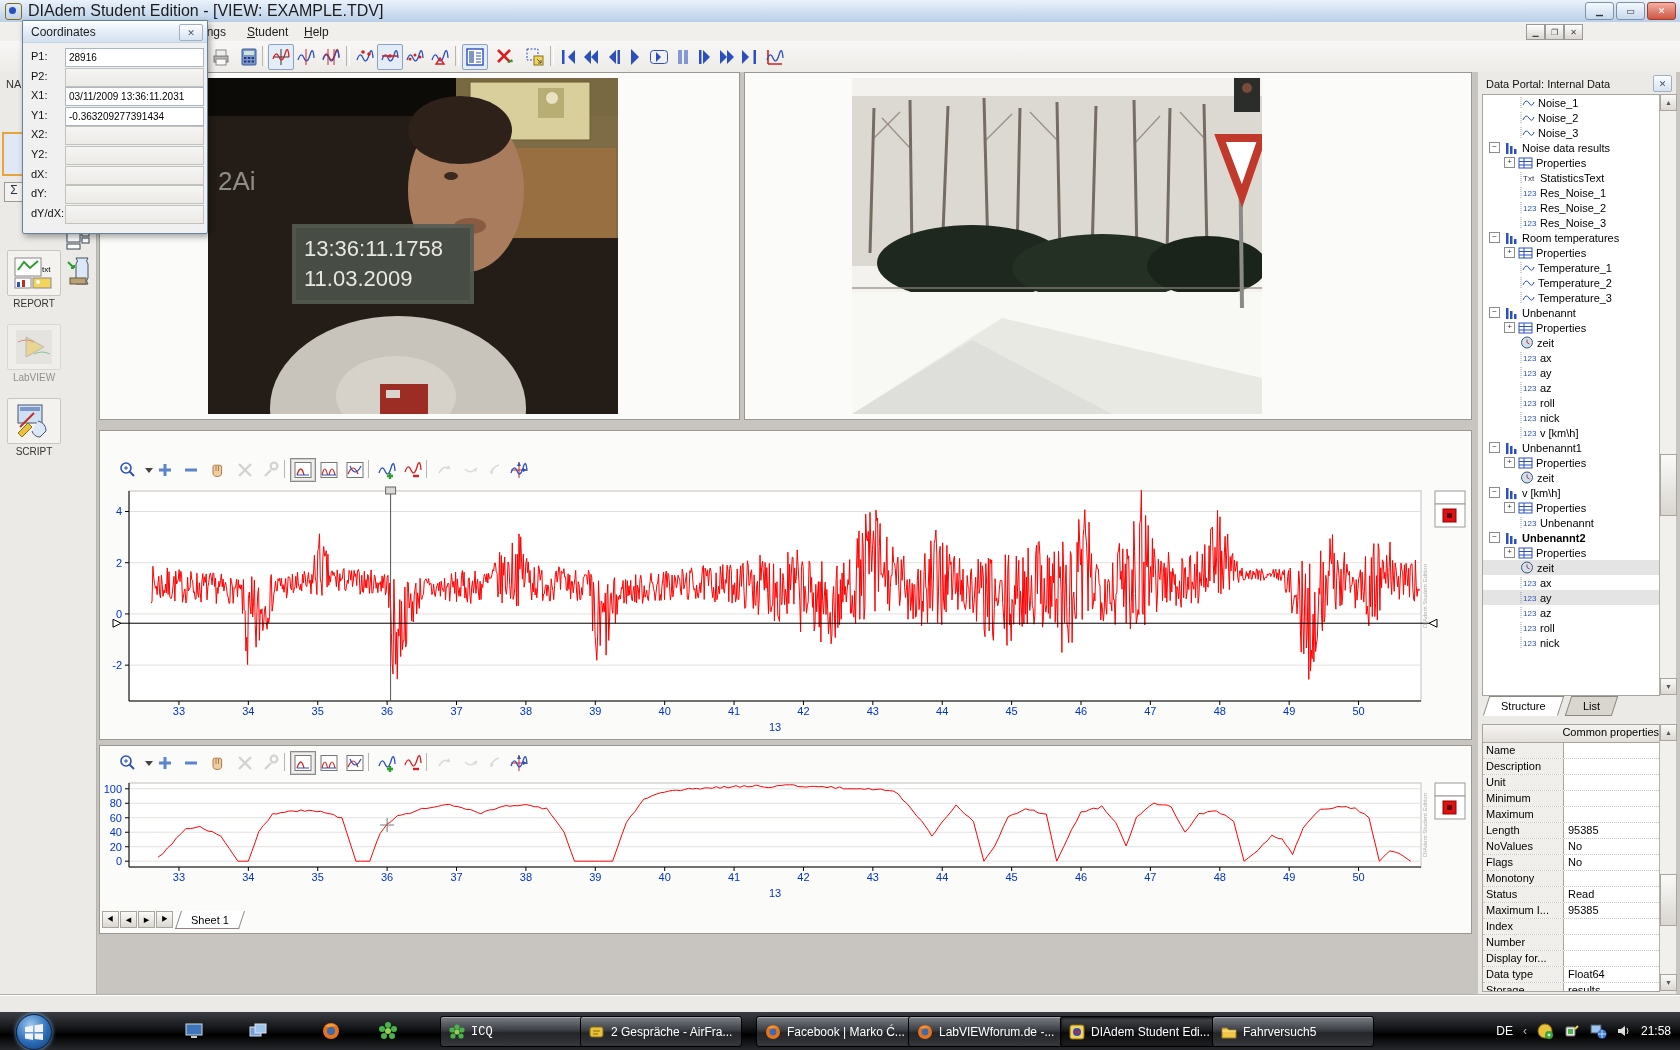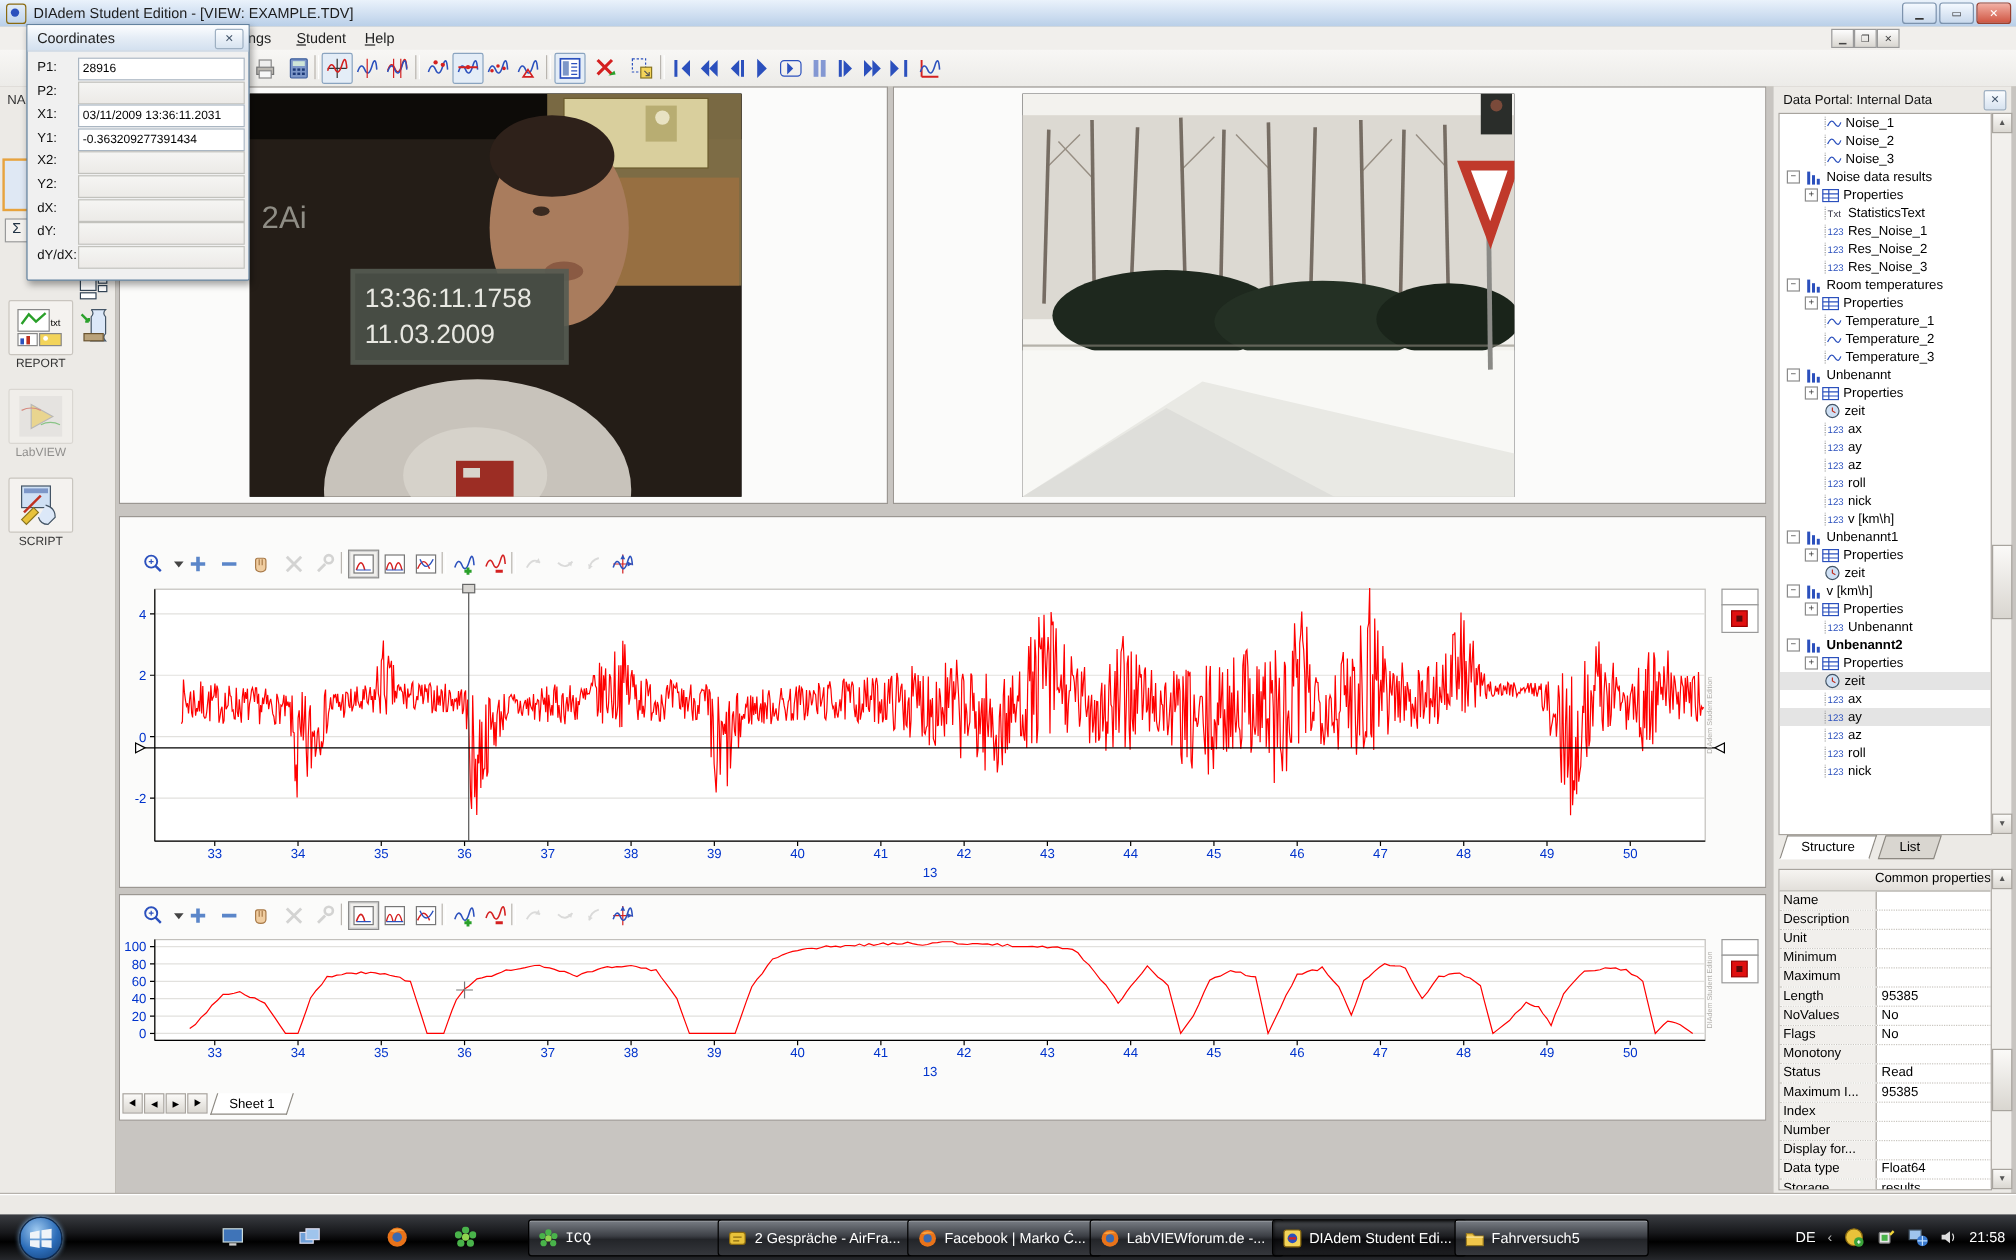--- a/index.html
+++ b/index.html
@@ -2,21 +2,21 @@
 <html><head>
 <meta charset="utf-8">
 <style>
   html,body{margin:0;padding:0;width:1680px;height:1050px;overflow:hidden;
     font-family:"Liberation Sans","DejaVu Sans",sans-serif;font-size:11px;color:#000;background:#c8c5c1;}
   #root{position:relative;width:1680px;height:1050px;background:#c8c5c1;}
   .abs{position:absolute;}
   
   #titlebar{left:0;top:0;width:1680px;height:22px;background:linear-gradient(#eaf2fb,#cdddf0 60%,#b9cfe8);
     border-bottom:1px solid #8fa8c4;display:flex;align-items:center;}
-  #titlebar .ttext{margin-left:6px;font-size:12px;color:#1c1c1c;}
+  #titlebar .ttext{margin-left:6px;font-size:16px;color:#1c1c1c;}
   .appico{width:15px;height:15px;margin-left:5px;border-radius:3px;
     background:radial-gradient(circle at 35% 35%,#ffe98a,#e8b builds00 60%,#b97b00);border:1px solid #8a6a10;position:relative;}
   .appico i{position:absolute;left:3px;top:3px;width:7px;height:7px;border-radius:50%;background:#2b50bd;}
   .winbtn{width:27px;height:16px;margin-left:2px;border:1px solid #7d93ad;border-radius:3px;
     background:linear-gradient(#f4f9ff,#c9d9ec);display:flex;align-items:center;justify-content:center;
     font-size:9px;color:#333;}
   .winbtn.close{background:linear-gradient(#f2b0a4,#cf5542);color:#fff;border-color:#99402f;}
   #menubar{left:0;top:22px;width:1680px;height:19px;background:#f1efec;border-bottom:1px solid #d6d2cc;}
   .menuitem{position:absolute;top:2px;font-size:12px;color:#222;padding:1px 4px;}
   .menuitem.u::first-letter{text-decoration:underline;}
@@ -341,21 +341,21 @@
             <path d="M6 24 L20 10" stroke="#c03020" stroke-width="2"></path>
             <path d="M4 30 L14 20 L18 24 L8 34 Z" fill="#e8c23a" stroke="#887420"></path>
             <path d="M24 18 q8 2 8 10 l-6 6 q-6 0 -8 -6" fill="#dce8f8" stroke="#456"></path>
           </svg>
         </div>
         <div class="lb">SCRIPT</div>
       </div>
     </div>
 
   <div class="abs panel" style="left:99px;top:72px;width:639px;height:346px;">
-    <div class="vidframe" style="left:108px;top:5px;width:410px;height:336px;">
+    <div class="vidframe" style="left:108px;top:5px;width:410px;height:336px;border-radius:30px;">
       <svg width="410" height="336" viewBox="0 0 410 336">
         <rect width="410" height="336" fill="#241d17"></rect>
         <rect width="410" height="38" fill="#0d0b08"></rect>
         <rect x="248" y="0" width="162" height="160" fill="#8d7a4e" opacity="0.85"></rect>
         <rect x="262" y="4" width="120" height="58" fill="#d9cf9d" stroke="#6b5c2e"></rect>
         <rect x="330" y="10" width="26" height="30" fill="#b8ad72"></rect>
         <circle cx="344" cy="20" r="6" fill="#e8e2c2"></circle>
         <rect x="268" y="70" width="140" height="90" fill="#a8713f" opacity="0.6"></rect>
         <ellipse cx="258" cy="112" rx="58" ry="82" fill="#a97c5d"></ellipse>
         <ellipse cx="252" cy="52" rx="52" ry="34" fill="#2e211a"></ellipse>
@@ -1408,21 +1408,21 @@
               <circle cx="13" cy="6" r="2.6"></circle>
               <circle cx="12" cy="12" r="2.6"></circle>
               <circle cx="4" cy="12" r="2.6"></circle>
               <circle cx="3" cy="6" r="2.6"></circle>
             </g>
             <circle cx="8" cy="8" r="2.6" fill="#8fd44f"></circle>
           </svg>
         </span>
         <span>ICQ</span>
       </div>
-      <div class="tbtn" style="left: 598px; width: 144px; text-align: right;">
+      <div class="tbtn" style="left: 580px; width: 144px; text-align: right;">
         <span class="ti">
           <svg width="16" height="16">
             <rect x="1" y="3" width="13" height="10" rx="2" fill="#e8c23a" stroke="#8a6a10"></rect>
             <line x1="4" y1="7" x2="11" y2="7" stroke="#8a6a10"></line>
             <line x1="4" y1="10" x2="9" y2="10" stroke="#8a6a10"></line>
           </svg>
         </span>
         <span>2 Gespräche - AirFra...</span>
       </div>
       <div class="tbtn" style="left: 756px; width: 144px;">

